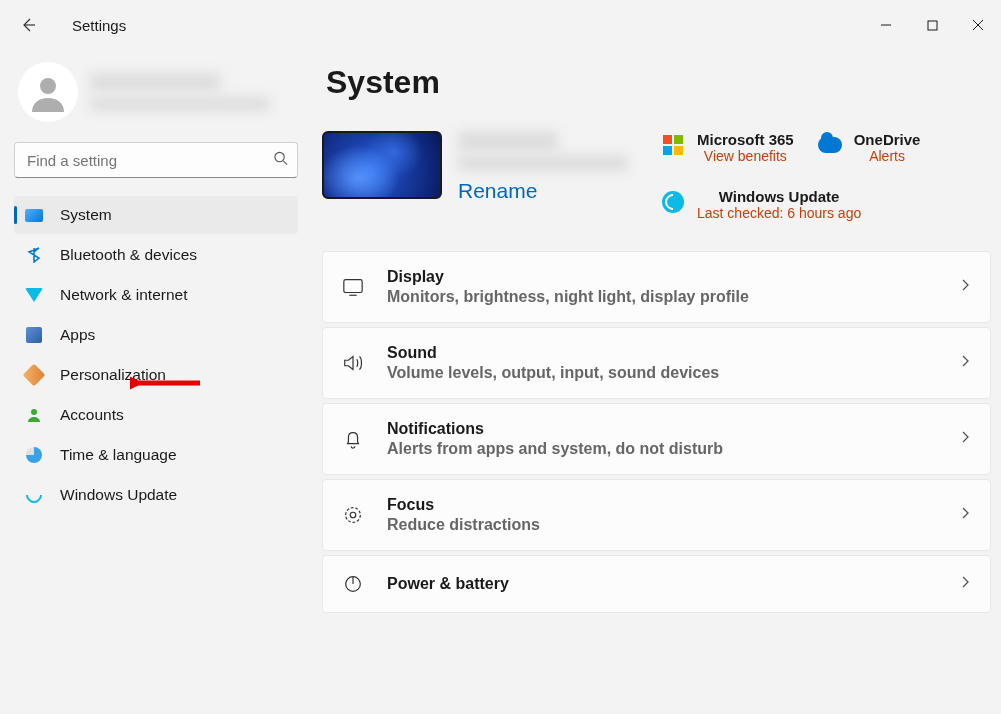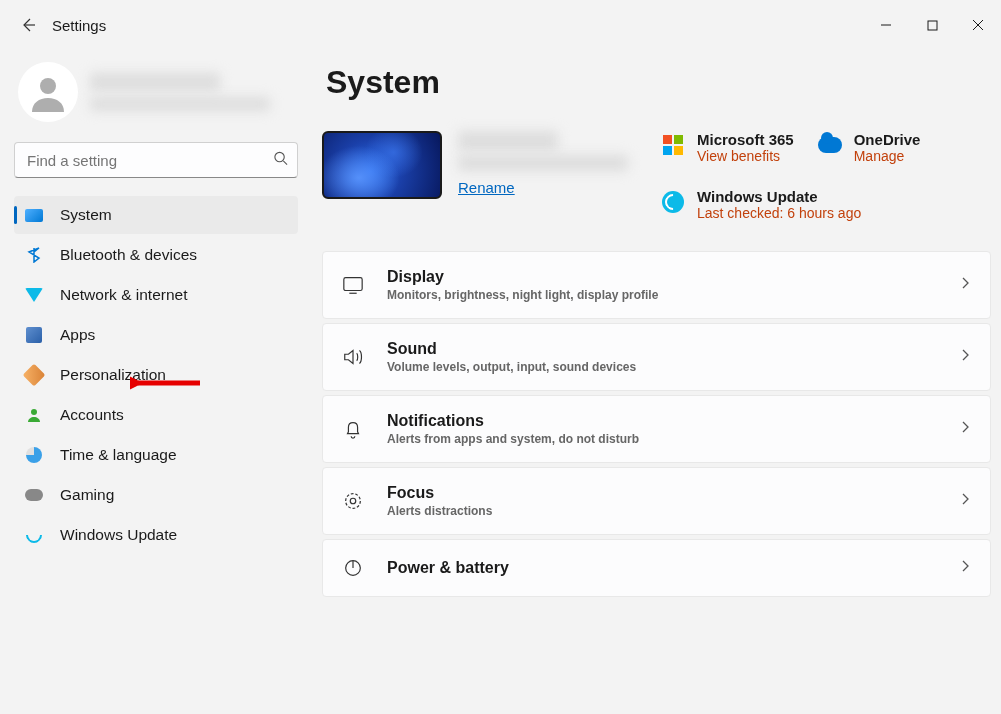--- a/index.html
+++ b/index.html
@@ -1,18 +1,18 @@
 <!DOCTYPE html>
 <html><head>
   <meta charset="utf-8">
   <style>
     * { box-sizing: border-box; margin: 0; padding: 0; font-family: "Segoe UI", "Segoe UI Variable", -apple-system, sans-serif; }
     body { width: 1001px; height: 714px; background: #f3f3f3; color: #1a1a1a; overflow: hidden; position: relative; }
     
-    .titlebar { height: 48px; display: flex; align-items: center; padding: 2px 0 0 8px; }
+    .titlebar { height: 48px; display: flex; align-items: center; padding: 2px 0 0 8px; gap: 20px; }
     .back-btn { width: 40px; height: 40px; display: flex; align-items: center; justify-content: center; cursor: pointer; color: #333; }
     .app-title { font-size: 15px; margin-left: 4px; color: #1a1a1a; }
     .window-controls { margin-left: auto; display: flex; }
     .wc-btn { width: 46px; height: 40px; display: flex; align-items: center; justify-content: center; cursor: pointer; }
     .wc-btn svg { stroke: #1a1a1a; }
     
     .layout { display: flex; height: calc(714px - 48px); }
     
     .sidebar { width: 310px; padding: 10px 12px 0 14px; flex-shrink: 0; }
     
@@ -35,34 +35,34 @@
     
     .main { flex: 1; padding: 16px 10px 0 12px; overflow: hidden; }
     .page-title { font-size: 32px; font-weight: 600; margin-bottom: 30px; margin-left: 4px; }
     
     .device-row { display: flex; align-items: flex-start; margin-bottom: 30px; }
     .device-thumb { width: 120px; height: 68px; border-radius: 6px; border: 2px solid #1a1a1a; background: radial-gradient(circle at 40% 60%, #2a6bea 0%, #1a3fa8 40%, #07175c 100%); flex-shrink: 0; position: relative; overflow: hidden; }
     .device-thumb::after { content: ''; position: absolute; inset: 0; background: radial-gradient(ellipse 70% 100% at 30% 70%, rgba(90,150,255,0.9) 0%, transparent 50%), radial-gradient(ellipse 50% 80% at 60% 30%, rgba(60,120,240,0.7) 0%, transparent 50%); }
     .device-info { margin-left: 16px; min-width: 180px; }
     .device-name { filter: blur(6px); background: #ddd; width: 100px; height: 20px; border-radius: 3px; margin-bottom: 4px; }
     .device-desc { filter: blur(6px); background: #ddd; width: 170px; height: 16px; border-radius: 3px; margin-bottom: 8px; }
-    .rename-link { color: #0067c0; font-size: 15px; cursor: pointer; text-decoration: underline; }
-    
-    .quick-grid { display: flex; gap: 24px; margin-left: auto; align-items: flex-start; flex-wrap: wrap; max-width: 330px; }
+    .rename-link { color: #0067c0; font-size: 21px; cursor: pointer; }
+    
+    .quick-grid { display: flex; gap: 24px; margin-left: auto; align-items: flex-start; flex-wrap: wrap; max-width: 330px; text-align: center; }
     .quick-item { display: flex; gap: 12px; align-items: flex-start; cursor: pointer; }
     .quick-icon { width: 24px; height: 24px; flex-shrink: 0; display: flex; align-items: center; justify-content: center; margin-top: 2px; }
     .quick-text .q-title { font-size: 15px; font-weight: 600; }
     .quick-text .q-sub { font-size: 14px; color: #c2410c; }
     
     .settings-list { display: flex; flex-direction: column; gap: 4px; }
     .card { background: #fcfcfd; border: 1px solid #e8e8e8; border-radius: 4px; padding: 16px 18px; display: flex; align-items: center; cursor: pointer; }
     .card-icon { width: 24px; height: 24px; margin-right: 22px; display: flex; align-items: center; justify-content: center; color: #333; flex-shrink: 0; }
     .card-text { flex: 1; font-weight: bold; }
     .card-title { font-size: 16px; color: #1a1a1a; }
-    .card-sub { font-size: 12px; color: #666; margin-top: 2px; }
+    .card-sub { font-size: 16px; color: #666; margin-top: 2px; }
     .chevron { color: #555; margin-left: 12px; }
     
     .annot-arrow { position: absolute; left: 130px; top: 370px; pointer-events: none; }
     
     
     .ic-system { width: 18px; height: 13px; background: linear-gradient(135deg, #4fb0ff, #0078d4); border-radius: 2px; }
     .ic-bt { width: 16px; height: 16px; }
     .ic-net { width: 0; height: 0; border-left: 9px solid transparent; border-right: 9px solid transparent; border-top: 14px solid #0cbae8; border-radius: 2px; position: relative; }
     .ic-pers { width: 16px; height: 16px; background: linear-gradient(135deg, #f7b267, #d98236); border-radius: 2px; transform: rotate(-45deg); }
     .ic-apps { width: 16px; height: 16px; background: linear-gradient(135deg, #5f8fcf, #2a5fa8); border-radius: 2px; }
@@ -180,26 +180,20 @@
         <span>Accounts</span>
       </li>
       <li class="nav-item">
         <span class="nav-icon">
             <span class="ic-time"></span>
           </span>
         <span>Time &amp; language</span>
       </li>
       <li class="nav-item">
         <span class="nav-icon">
-            <span class="ic-gaming"></span>
-          </span>
-        <span>Gaming</span>
-      </li>
-      <li class="nav-item">
-        <span class="nav-icon">
             <span class="ic-wu"></span>
           </span>
         <span>Windows Update</span>
       </li>
     </ul>
   </aside>
 
   <main class="main">
     <h1 class="page-title">System</h1>
 
@@ -225,21 +219,21 @@
             <div class="q-title">Microsoft 365</div>
             <div class="q-sub">View benefits</div>
           </span>
         </div>
         <div class="quick-item">
           <span class="quick-icon">
               <span class="onedrive-ic"></span>
             </span>
           <span class="quick-text">
             <div class="q-title">OneDrive</div>
-            <div class="q-sub">Manage</div>
+            <div class="q-sub">Alerts</div>
           </span>
         </div>
         <div class="quick-item" style="width:100%">
           <span class="quick-icon">
               <span class="wu-ic"></span>
             </span>
           <span class="quick-text">
             <div class="q-title">Windows Update</div>
             <div class="q-sub" style="max-width:170px">Last checked: 6 hours ago</div>
           </span>
@@ -297,21 +291,21 @@
 
       <div class="card">
         <span class="card-icon">
             <svg width="22" height="22" viewBox="0 0 24 24" fill="none">
               <circle cx="12" cy="12" r="8" stroke="currentColor" stroke-width="1.3" stroke-dasharray="3 2"></circle>
               <circle cx="12" cy="12" r="3" stroke="currentColor" stroke-width="1.3"></circle>
             </svg>
           </span>
         <div class="card-text">
           <div class="card-title">Focus</div>
-          <div class="card-sub">Alerts distractions</div>
+          <div class="card-sub">Reduce distractions</div>
         </div>
         <span class="chevron"><svg width="14" height="14" viewBox="0 0 14 14" fill="none">
               <path d="M5 2l5 5-5 5" stroke="currentColor" stroke-width="1.3"></path>
             </svg></span>
       </div>
 
       <div class="card">
         <span class="card-icon">
             <svg width="22" height="22" viewBox="0 0 24 24" fill="none">
               <circle cx="12" cy="12" r="8" stroke="currentColor" stroke-width="1.3"></circle>

